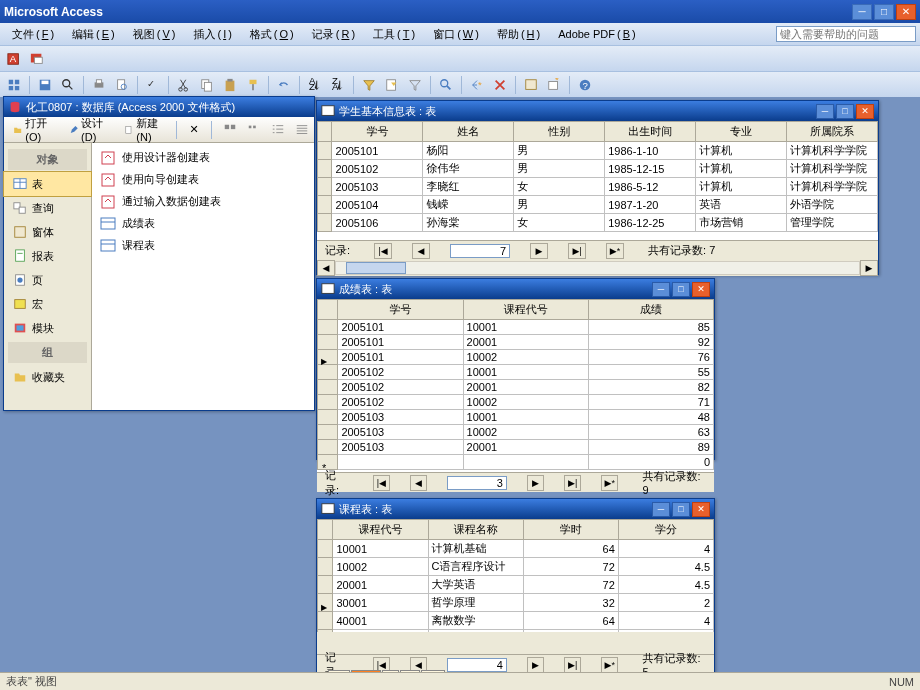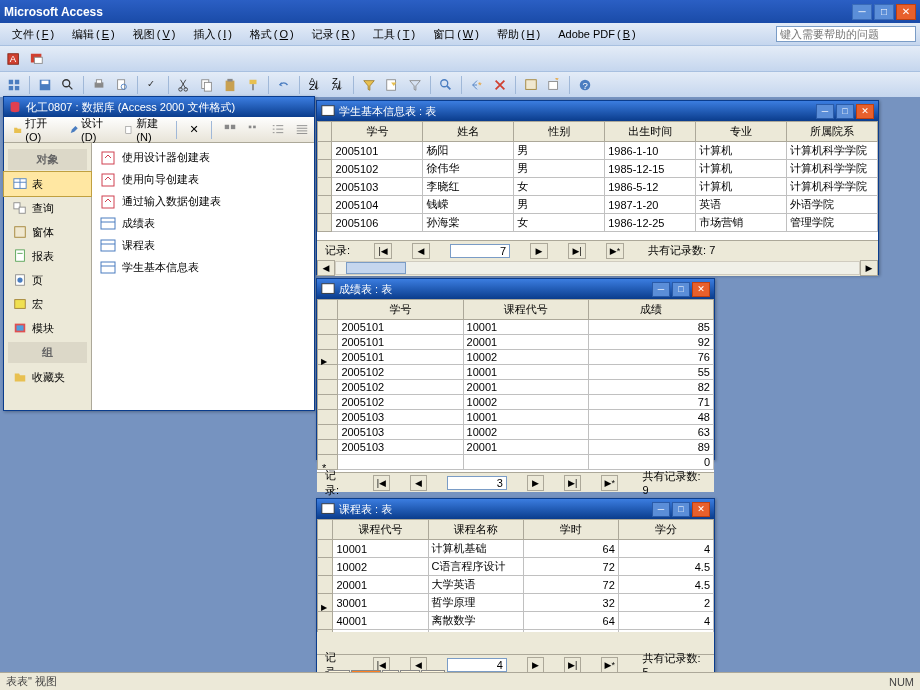--- a/index.html
+++ b/index.html
@@ -417,27 +417,20 @@
             </svg>
             <span>成绩表</span>
           </div>
         <div class="list-item">
             <svg class="list-icon" viewBox="0 0 16 16">
               <rect x="1" y="2" width="14" height="11" fill="white" stroke="#4a7dc0"></rect>
               <line x1="1" y1="6" x2="15" y2="6" stroke="#4a7dc0"></line>
             </svg>
             <span>课程表</span>
           </div>
-        <div class="list-item">
-            <svg class="list-icon" viewBox="0 0 16 16">
-              <rect x="1" y="2" width="14" height="11" fill="white" stroke="#4a7dc0"></rect>
-              <line x1="1" y1="6" x2="15" y2="6" stroke="#4a7dc0"></line>
-            </svg>
-            <span>学生基本信息表</span>
-          </div>
       </div>
     </div>
   </div>
 
   <div class="child-win" style="left:316px; top:6px; width:563px; height:175px;">
     <div class="child-title">
       <span class="child-title-text">
           <svg class="icon-svg" viewBox="0 0 16 16">
             <rect x="1" y="2" width="14" height="11" fill="white" stroke="#333"></rect>
           </svg>

